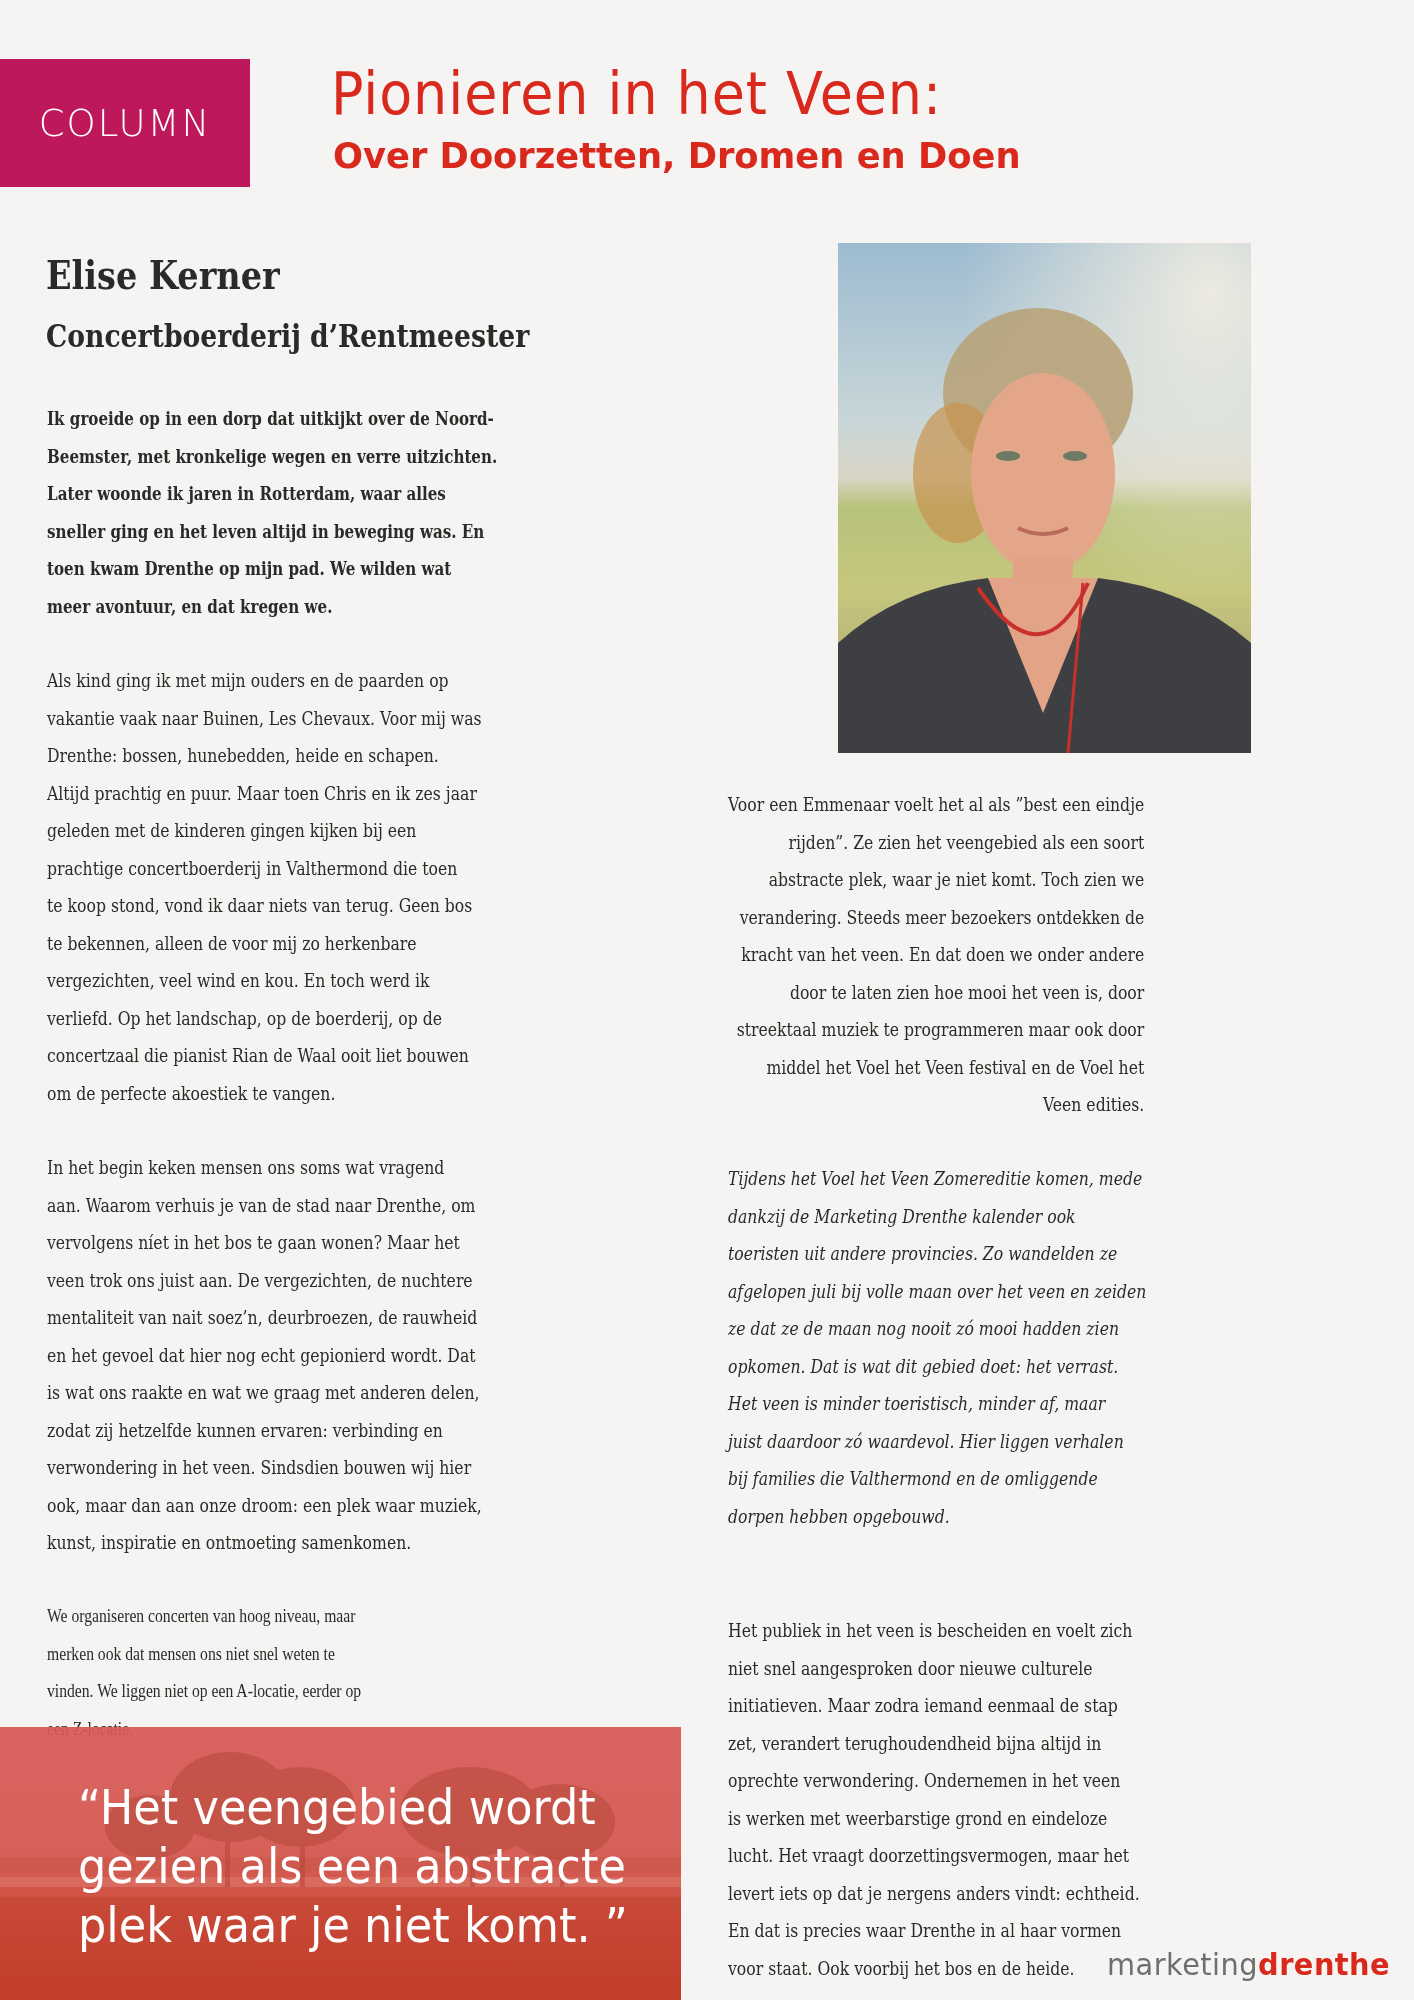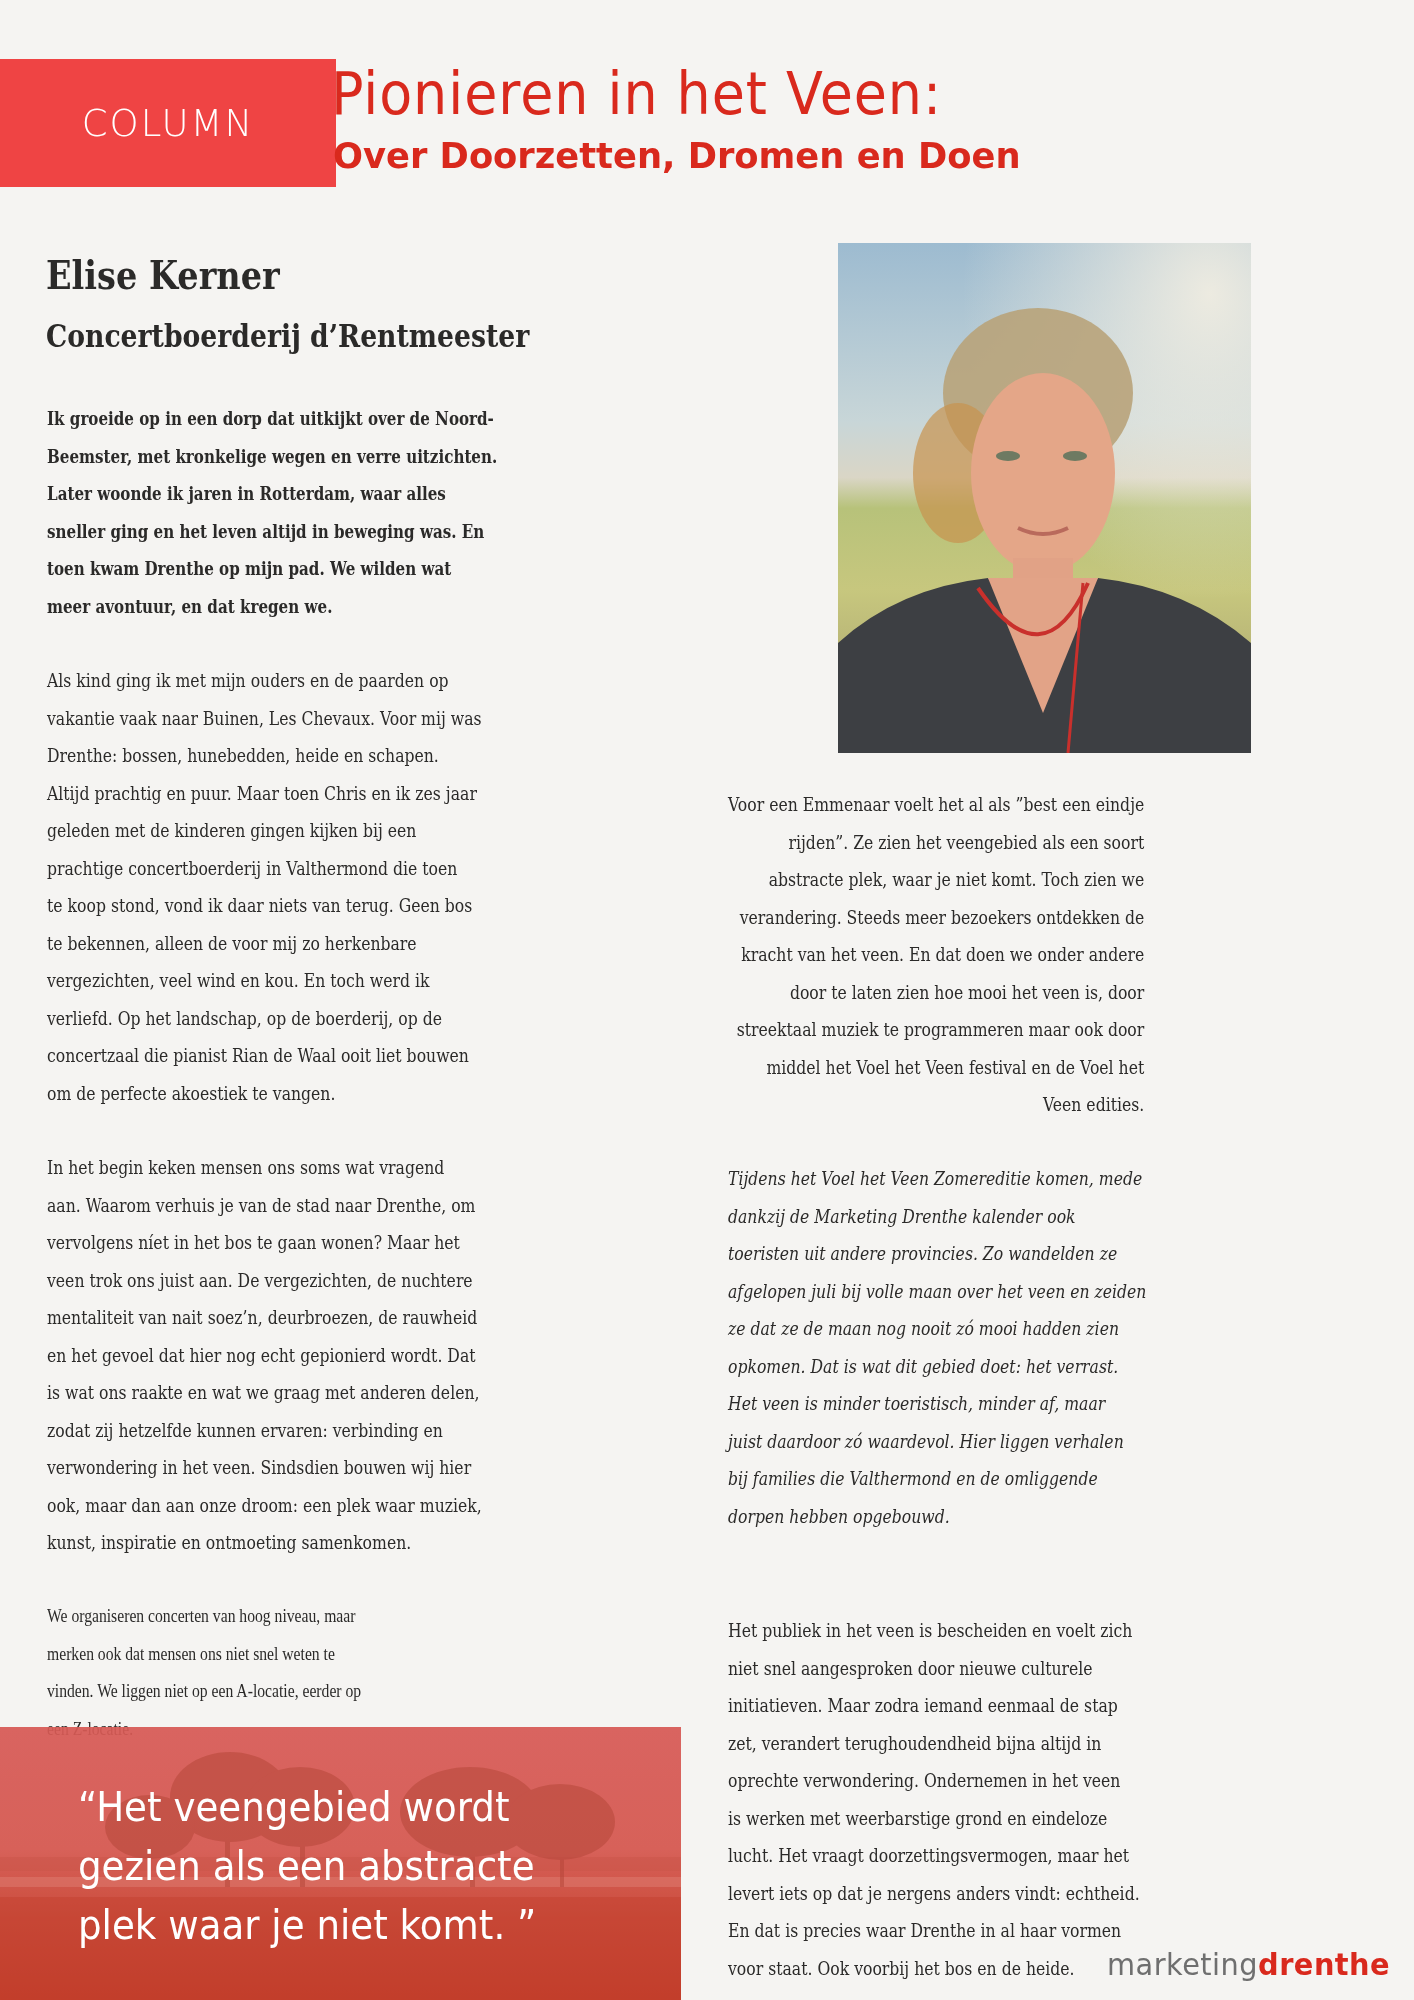--- a/index.html
+++ b/index.html
@@ -3,21 +3,21 @@
 <meta charset="utf-8">
 <style>
   html, body { margin:0; padding:0; }
   body {
     width:1414px; height:2000px; position:relative; overflow:hidden;
     background:#f5f4f2; color:#2b2a29;
     font-family:"DejaVu Serif", serif;
   }
   .abs { position:absolute; }
   #column-tag {
-    left:0; top:59px; width:336px; height:128px; background:#ef4444;
+    left:0; top:59px; width:250px; height:128px; background:#be185d;
     display:flex; align-items:center; justify-content:center;
   }
   #column-tag span {
     color:#ffffff; font-family:"DejaVu Sans", sans-serif; font-weight:300;
     font-size:37px; letter-spacing:2px; font-stretch:condensed;
   }
   #title {
     left:331px; top:58px; color:#d9291d;
     font-family:"DejaVu Sans", sans-serif; font-size:58px; font-weight:normal;
     line-height:72px; white-space:nowrap; letter-spacing:1px;
@@ -49,21 +49,21 @@
   #portrait {
     left:838px; top:243px; width:413px; height:510px; overflow:hidden;
     background: linear-gradient(180deg,#9dbbd0 0%,#c8d6d8 35%,#dad6c6 46%,#b7c27a 52%,#c7c77e 68%,#b9b677 80%,#8a8a6a 100%);
   }
   #quote-box {
     left:0; top:1727px; width:681px; height:273px; overflow:hidden;
     background: linear-gradient(180deg,#d75a55 0%,#d5564e 45%,#c9402f 70%,#c2331f 100%);
   }
   #quote-text {
     left:78px; top:1778px; color:#ffffff;
-    font-family:"DejaVu Sans", sans-serif; font-size:40px; line-height:59px;
+    font-family:"DejaVu Sans", sans-serif; font-size:48px; line-height:59px;
     white-space:nowrap;
   }
   #quote-text .line { display:block; transform:scaleX(0.93); transform-origin:left center; }
   #logo {
     left:1107px; top:1946px; font-family:"DejaVu Sans", sans-serif; font-size:31px;
     white-space:nowrap; letter-spacing:0.5px;
     transform:scaleX(0.93); transform-origin:left top;
   }
   #logo .l1 { color:#6f6f6f; font-weight:normal; }
   #logo .l2 { color:#d9291d; font-weight:bold; }

